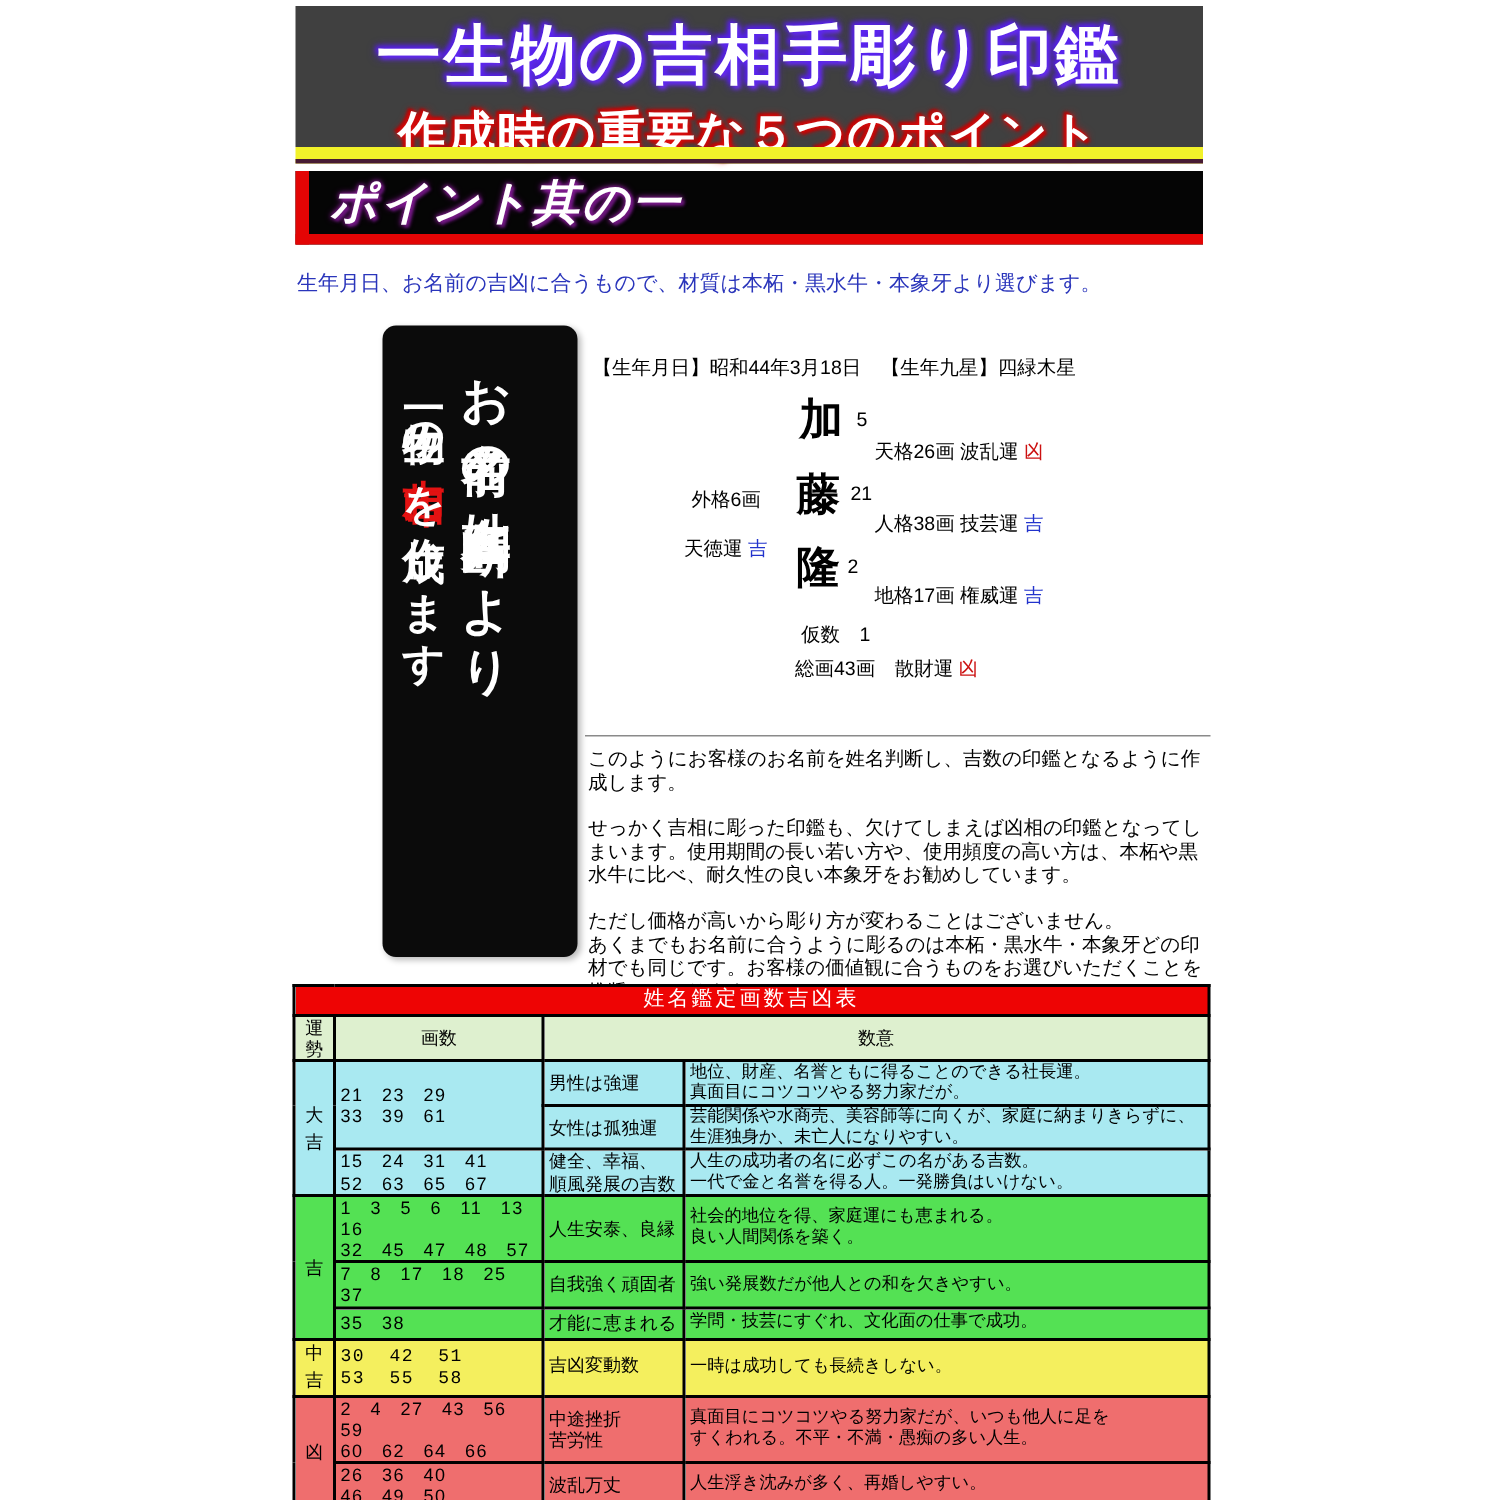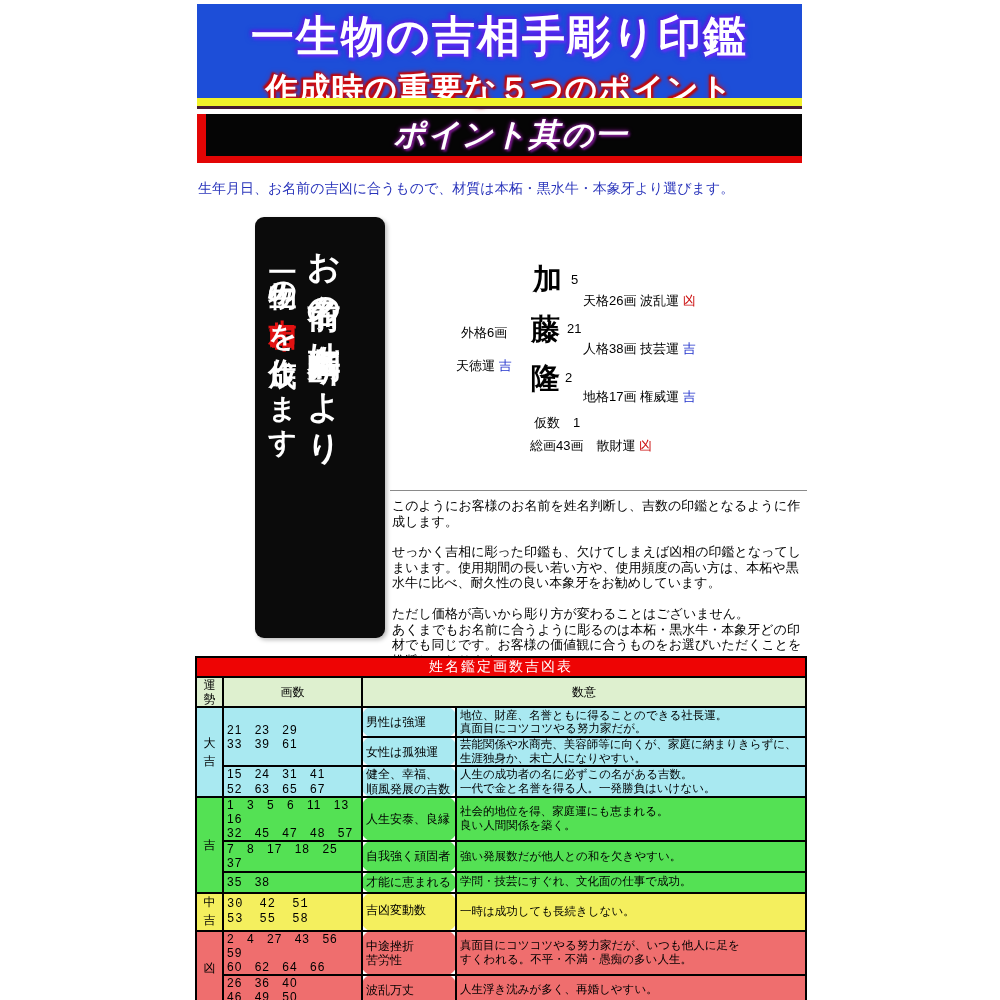--- a/index.html
+++ b/index.html
@@ -3,41 +3,41 @@
 <meta charset="utf-8">
 <style>
   html,body{margin:0;padding:0;background:#fff;}
   body{
     position:relative;width:1000px;height:1000px;overflow:hidden;
     font-family:"Liberation Sans",sans-serif;color:#000;
   }
   
   .banner-main{
     position:absolute;left:197px;top:4px;width:605px;height:94px;
-    background:#1d4ed8;text-align:center;
+    background:#404040;text-align:center;
   }
   .banner-title{
     display:block;margin-top:4px;font-size:43px;font-weight:bold;color:#fff;letter-spacing:2px;
     text-shadow:0 0 4px #5522ee,0 0 7px #5522ee,2px 2px 3px #7a33ff,-2px -2px 3px #5522cc;
     font-family:"Liberation Sans",sans-serif;white-space:nowrap;
   }
   .banner-subtitle{
     display:block;margin-top:2px;font-size:32px;font-weight:bold;color:#fff;letter-spacing:1px;
     text-shadow:0 0 3px #e01010,0 0 6px #e01010,2px 2px 2px #b00000,-2px -2px 2px #b00000;
     white-space:nowrap;
   }
   .yellow-bar{
     position:absolute;left:197px;top:98px;width:605px;height:8px;
     background:#f2f22a;border-bottom:3px solid #471b33;
   }
   
   .banner-point{
     position:absolute;left:197px;top:114px;width:596px;height:42px;
     background:#050505;border-left:9px solid #e30505;border-bottom:7px solid #e30505;
-    display:flex;align-items:center;white-space:nowrap;flex-direction:column;
+    display:flex;align-items:center;white-space:nowrap;
   }
   .point-label{
     margin-left:14px;font-size:31px;font-weight:bold;color:#fff;font-style:italic;letter-spacing:2px;
     text-shadow:0 0 3px #8a1d99,0 0 5px #8a1d99,2px 2px 2px #5e1470;
     font-family:"DejaVu Serif",serif;
   }
   .point-heading{
     margin-left:30px;font-size:42px;font-weight:bold;color:#fff;letter-spacing:8px;
     text-shadow:0 0 4px #4433dd,0 0 7px #4433dd,2px 2px 2px #2a1d99;
   }
@@ -71,21 +71,21 @@
   table{border-collapse:collapse;table-layout:fixed;width:610px;}
   td,th{border:2px solid #000;padding:0 3px;vertical-align:middle;font-size:12px;line-height:1.18;overflow:hidden;}
   .t-title{background:#ee0404;color:#fff;text-align:center;font-size:14px;height:18px;font-weight:normal;letter-spacing:2px;font-family:Liberation Serif, serif;}
   .t-head td{background:#def0cf;text-align:center;height:15px;font-size:12px;}
   .col-grade{width:27px;}
   .col-nums{width:139px;}
   .col-lbl{width:94px;}
   .col-desc{width:350px;}
   td.grade{text-align:center;word-break:break-all;line-height:1.5;}
   td.nums{white-space:pre-line;word-spacing:8px;letter-spacing:1px;}
-  td.lbl{white-space:pre-line;border-radius:10px;}
+  td.lbl{white-space:pre-line;}
   td.desc{white-space:pre-line;font-size:11.5px;}
   .sec-daikichi td{background:#a9e9f1;}
   .sec-kichi td{background:#54e154;margin-left:28px;}
   .sec-chukichi td{background:#f4ef5e;}
   .sec-kyo td{background:#ef6e6e;}
 </style>
 </head>
 <body>
 
 <div class="banner-main">
@@ -101,20 +101,21 @@
 <div class="intro-line">生年月日、お名前の吉凶に合うもので、材質は本柘・黒水牛・本象牙より選びます。</div>
 
 <div class="vbanner">
   <div class="vtext">
     <div class="vline1">お名前の姓名判断により</div>
     <div class="vline2"><span>一生物の</span><span class="red-char">吉相印</span><span>を作成します</span></div>
   </div>
 </div>
 
 <div class="analysis">
+  <div class="abs" style="left:0;top:8px;">【生年月日】昭和44年3月18日　【生年九星】四緑木星</div>
 
   <div class="abs name-char" style="left:138px;top:32px;">加</div>
   <div class="abs stroke-num" style="left:176px;top:44px;">5</div>
 
   <div class="abs" style="left:188px;top:64px;"><span>天格26画 波乱運 </span><span class="res-kyo">凶</span></div>
 
   <div class="abs name-char" style="left:136px;top:82px;">藤</div>
   <div class="abs stroke-num" style="left:172px;top:93px;">21</div>
 
   <div class="abs" style="left:66px;top:96px;">外格6画</div>

